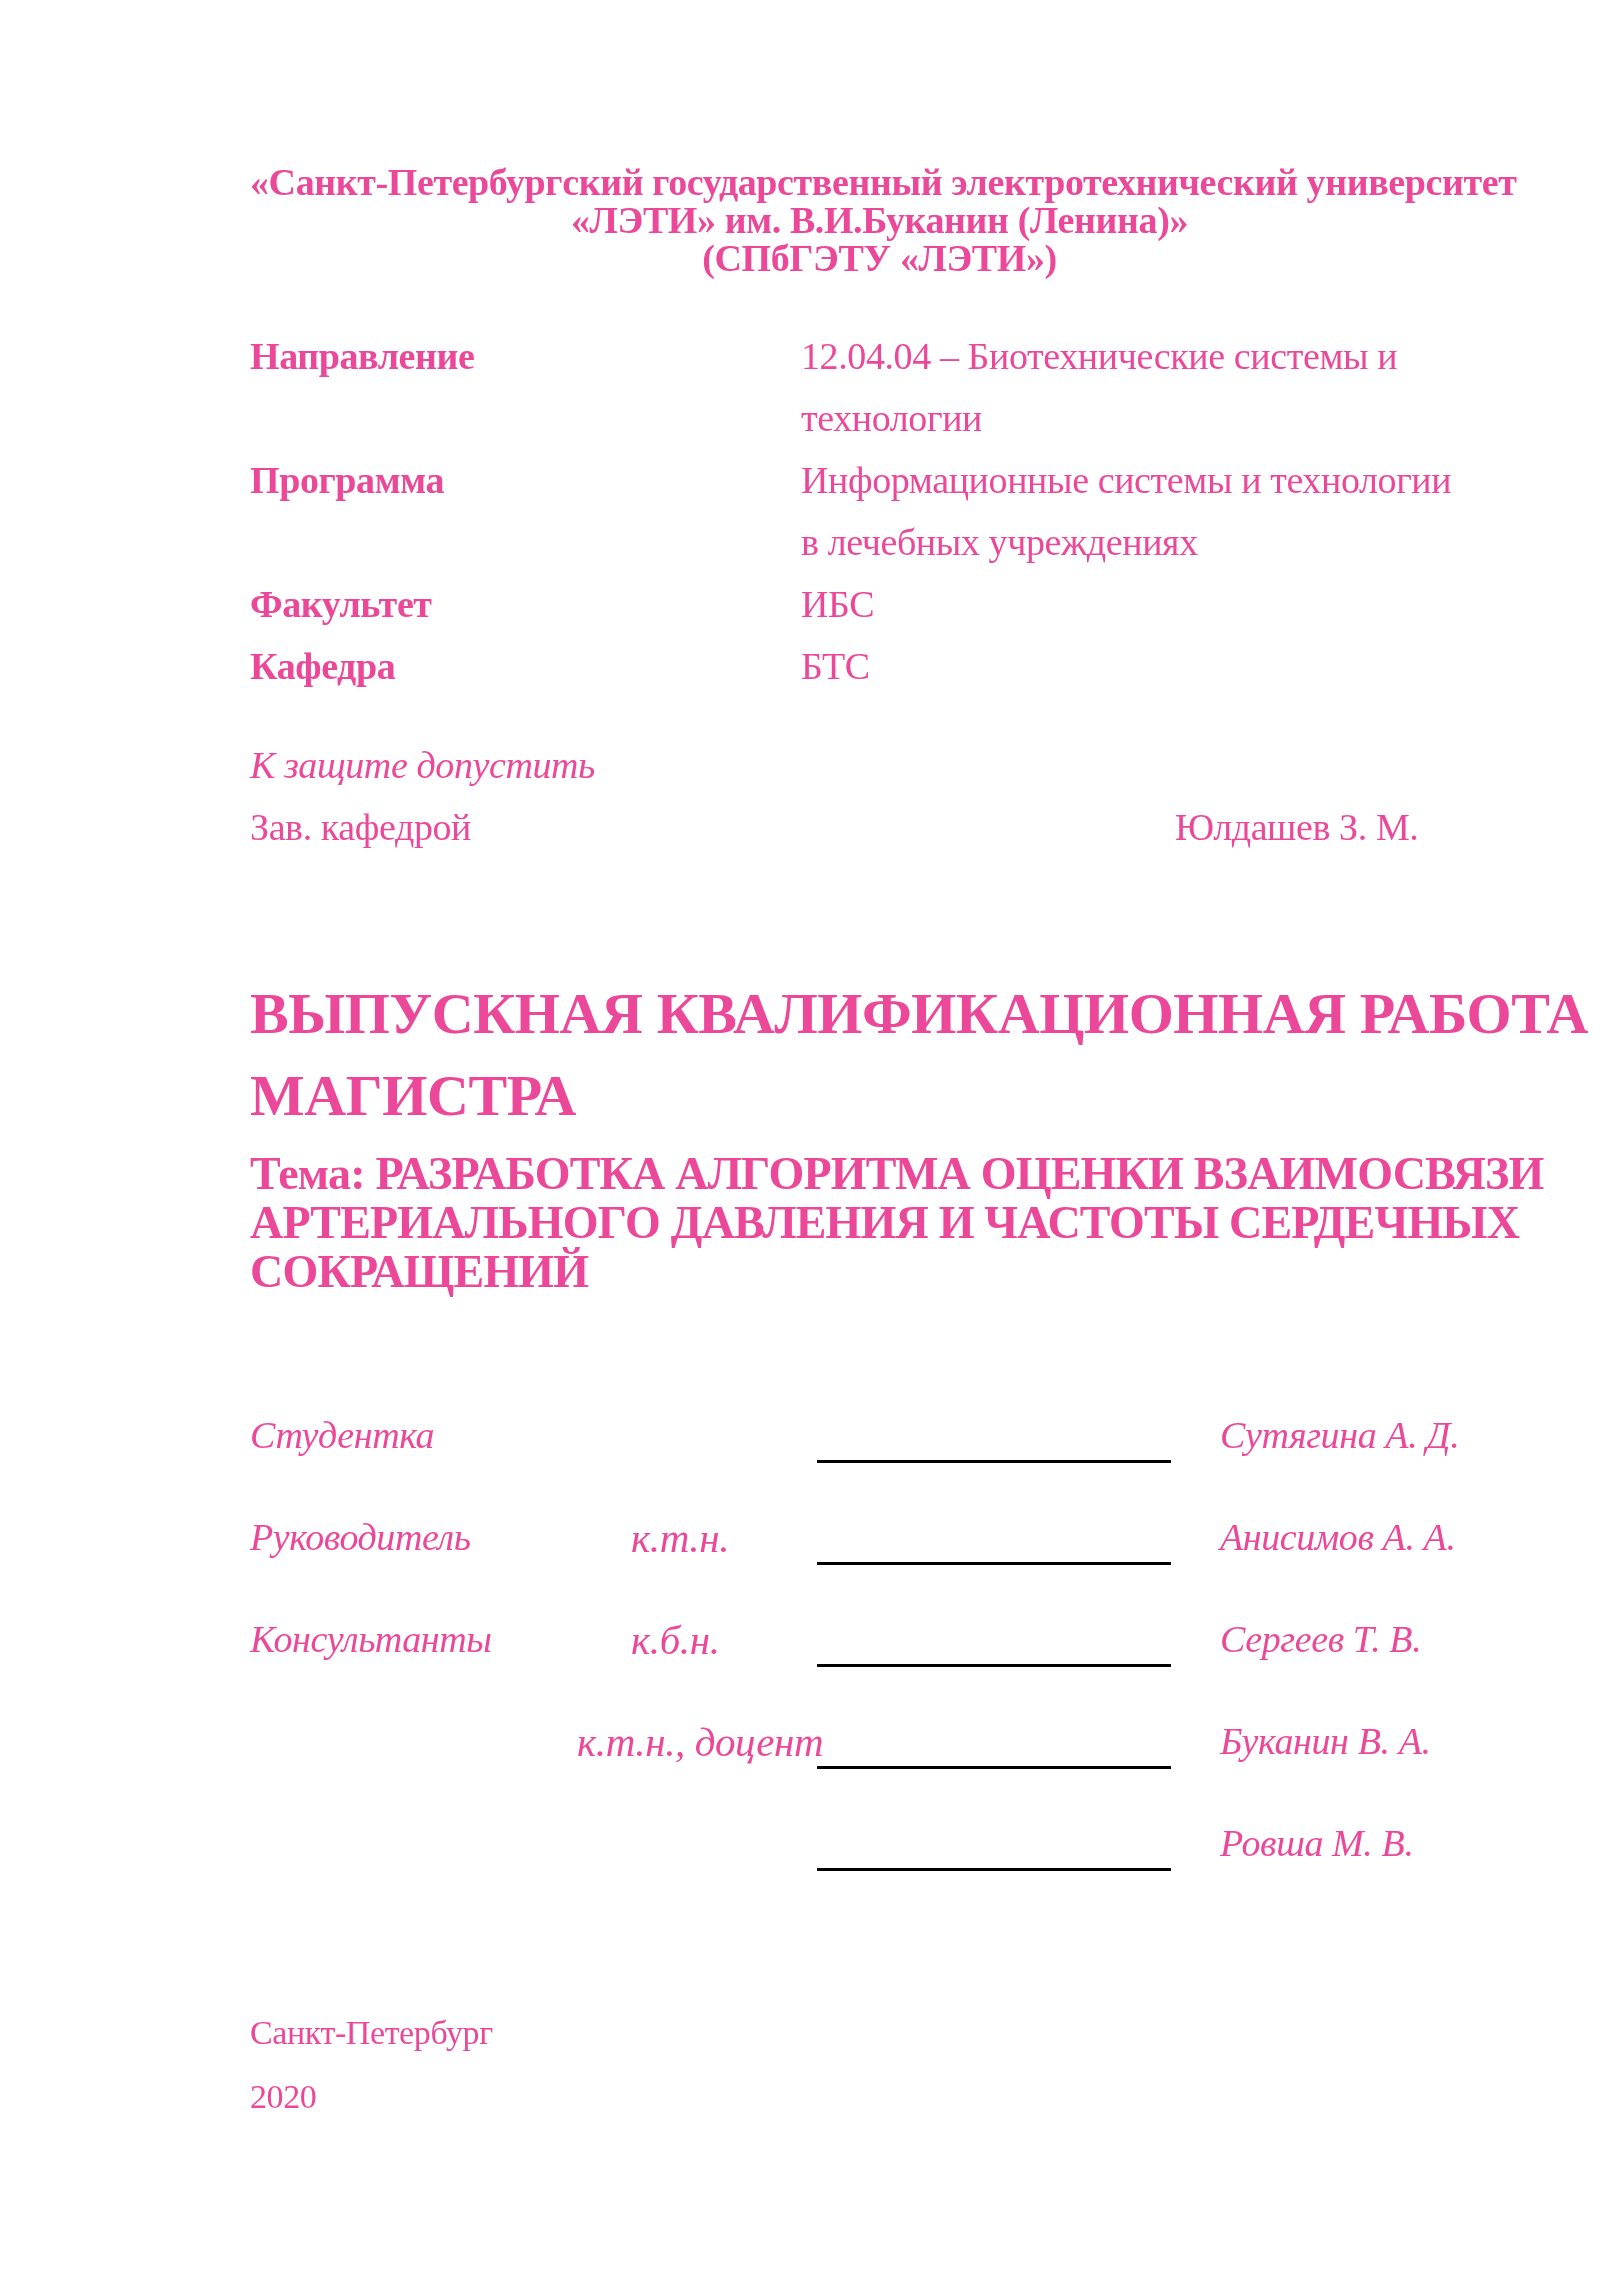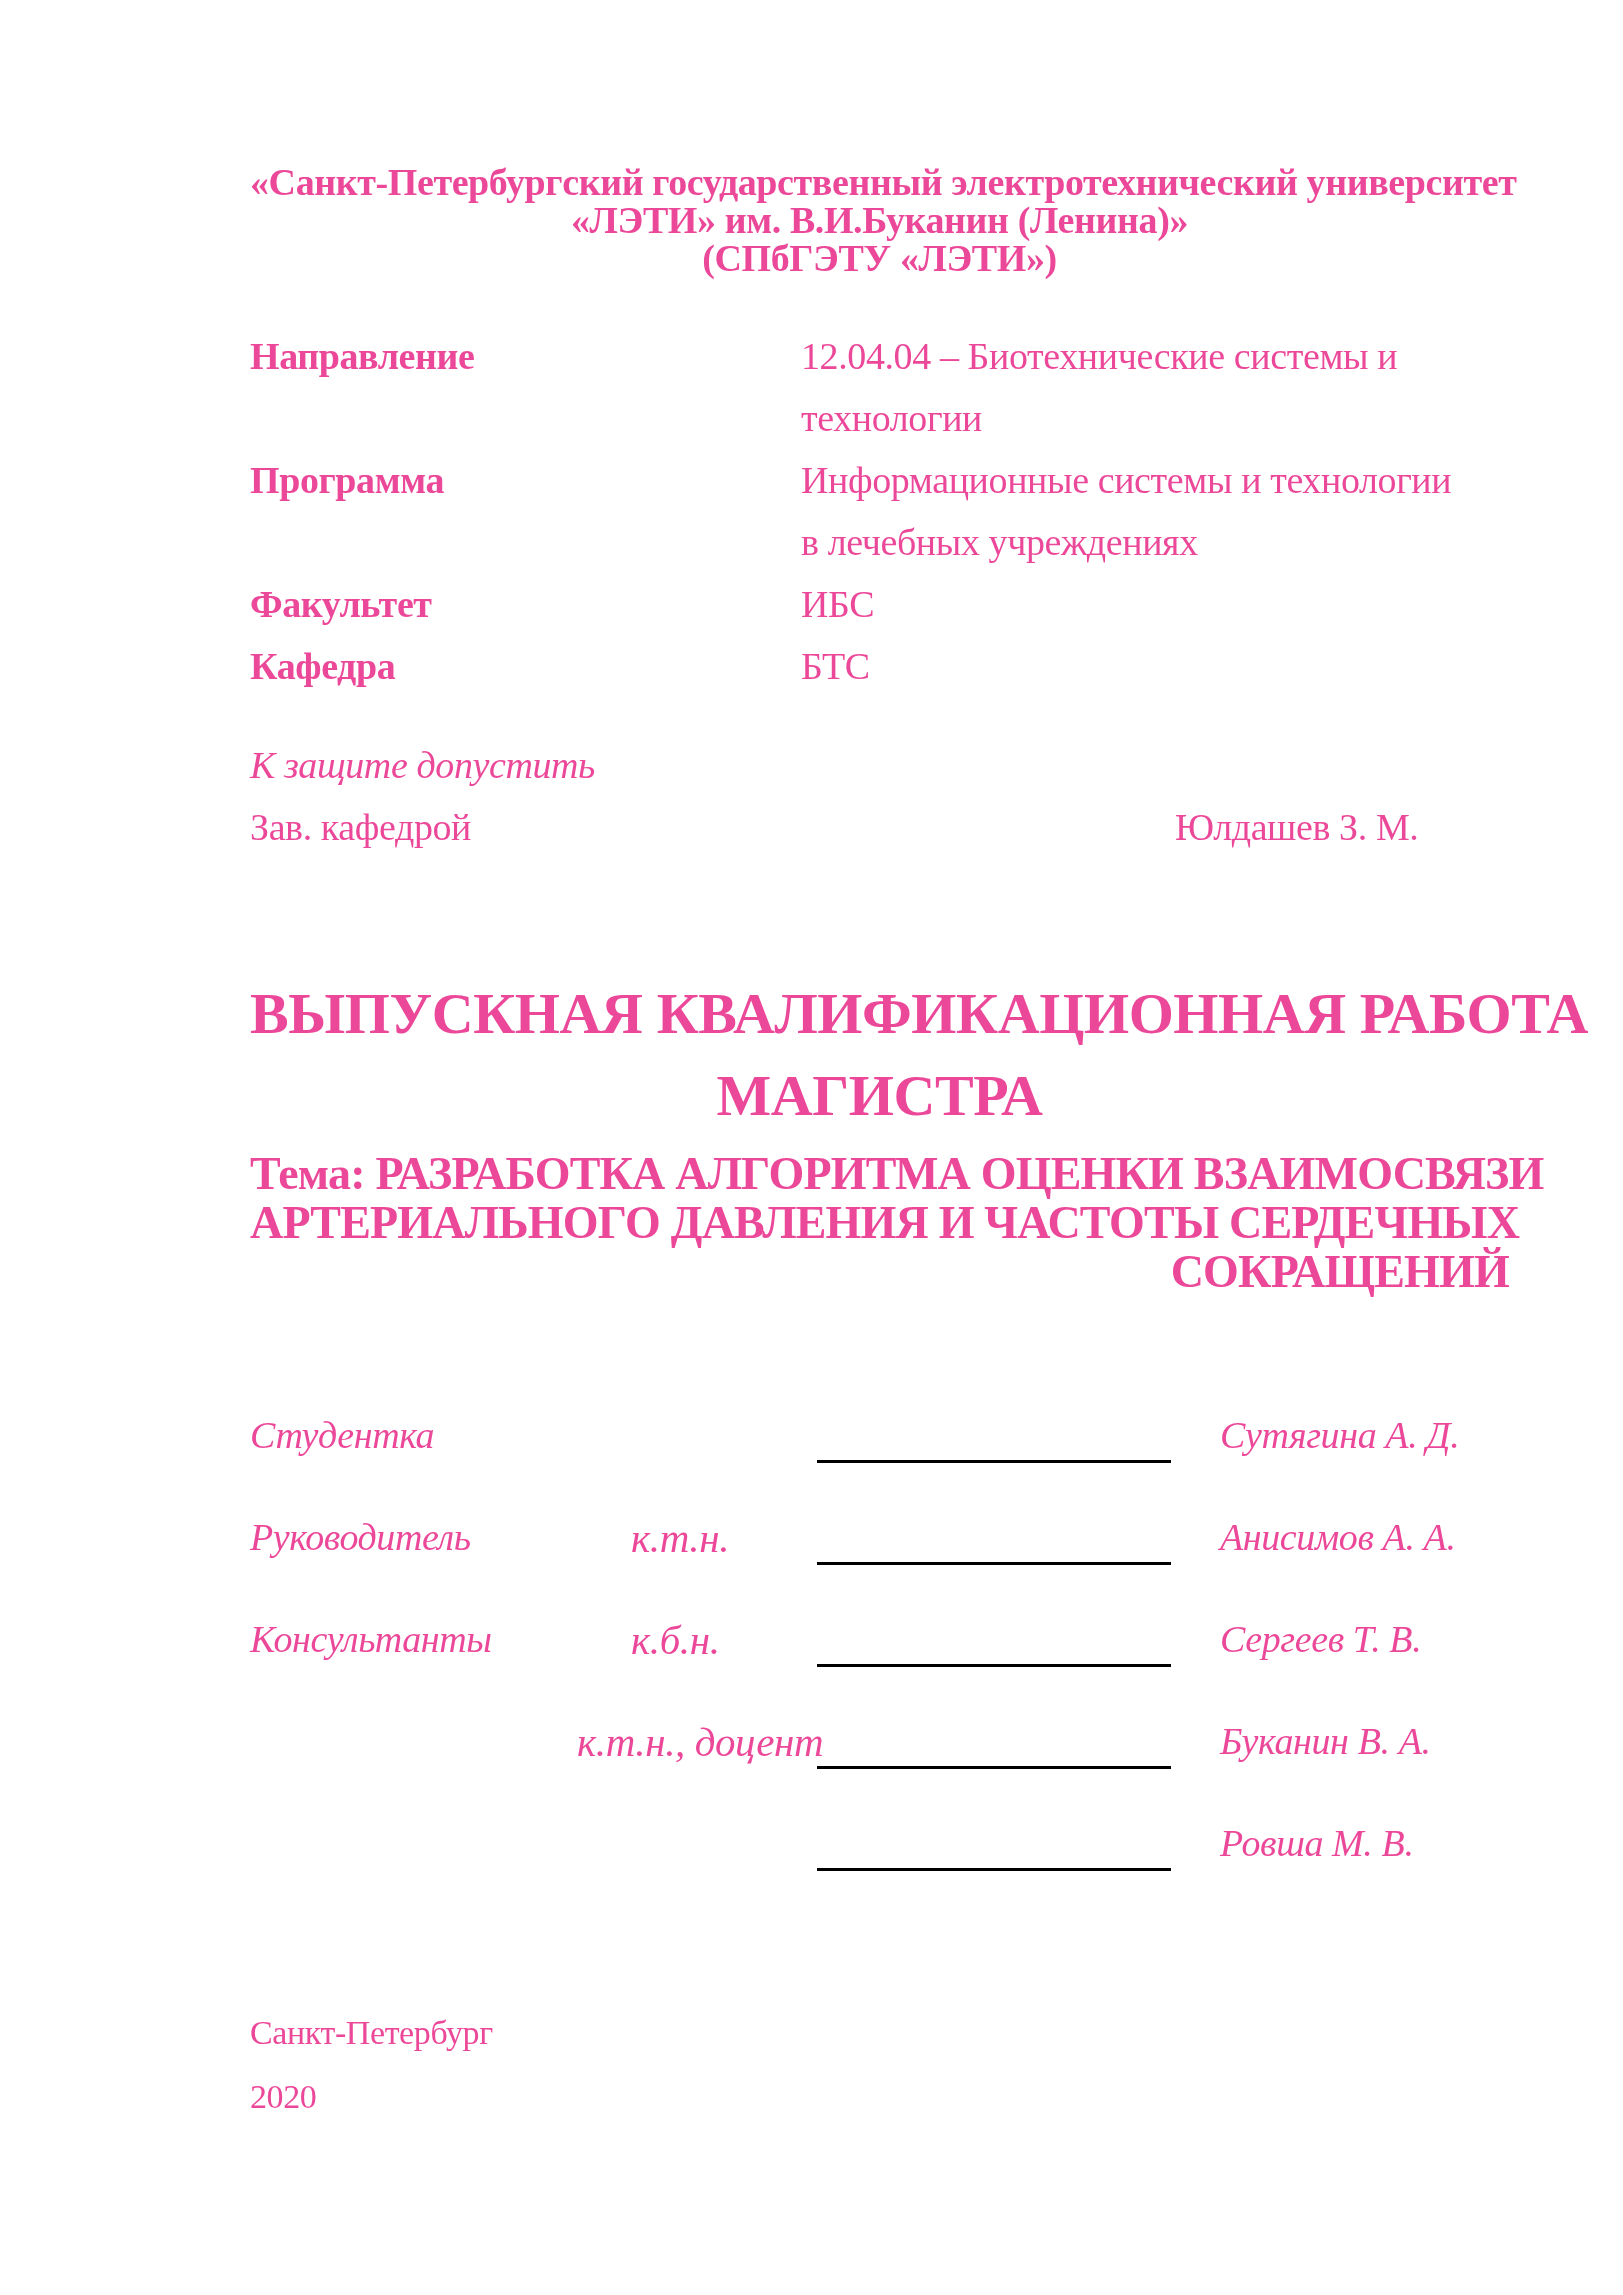--- a/index.html
+++ b/index.html
@@ -21,24 +21,24 @@
   .fields{top:325px;left:250px;width:1259px;font-size:38px;line-height:62px;}
   .field-row{display:flex;}
   .field-label{width:551px;flex:none;font-weight:bold;}
   .field-value{flex:1;}
   
   .admit{top:734px;left:250px;width:1259px;font-size:38px;line-height:62px;}
   .admit-line1{font-style:italic;}
   .admit-line2{position:relative;}
   .admit-name{position:absolute;left:925px;top:0;}
   
-  .title{top:973px;left:250px;width:1259px;text-align:center;
+  .title{top:973px;left:250px;width:1259px;text-align:left;
          font-weight:bold;font-size:58px;line-height:82px;white-space:nowrap;}
   
-  .tema{top:1149px;left:250px;width:1259px;text-align:right;
+  .tema{top:1149px;left:250px;width:1259px;text-align:left;
         font-weight:bold;font-size:46px;line-height:49px;letter-spacing:-0.8px;white-space:nowrap;}
   
   .sigs{top:1416px;left:250px;width:1259px;font-size:38px;}
   .sig-row{position:relative;height:102px;font-style:italic;}
   .sig-role{position:absolute;left:0;top:0;line-height:38px;}
   .sig-degree{position:absolute;left:381px;top:3.1px;font-size:41px;line-height:35px;}
   .sig-row.alt-degree .sig-degree{left:327px;}
   .sig-line{position:absolute;left:567px;top:0;width:354px;height:44px;
             border-bottom:3.1px solid #000000;}
   .sig-name{position:absolute;left:970px;top:0;line-height:38px;}

